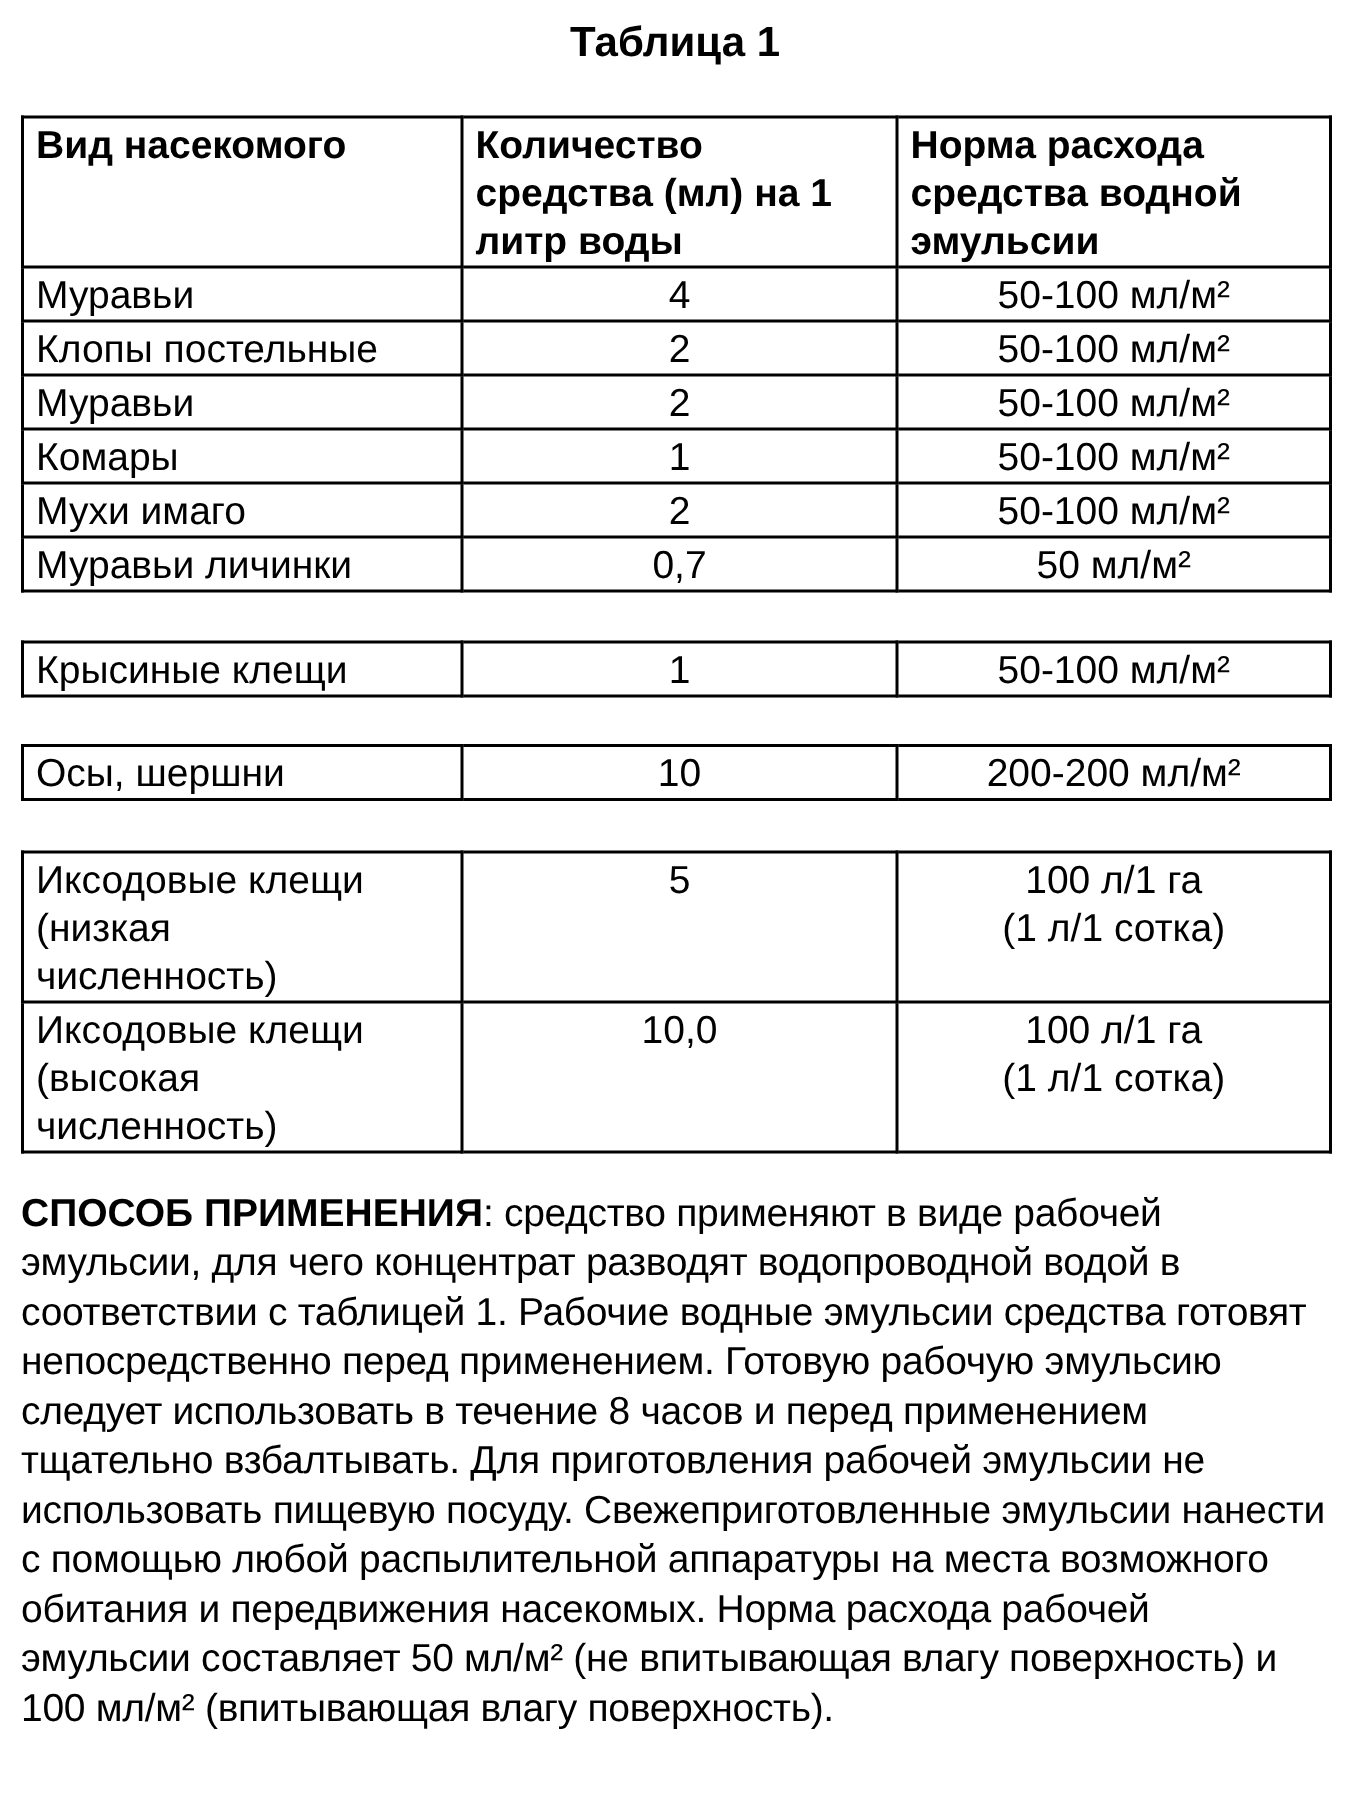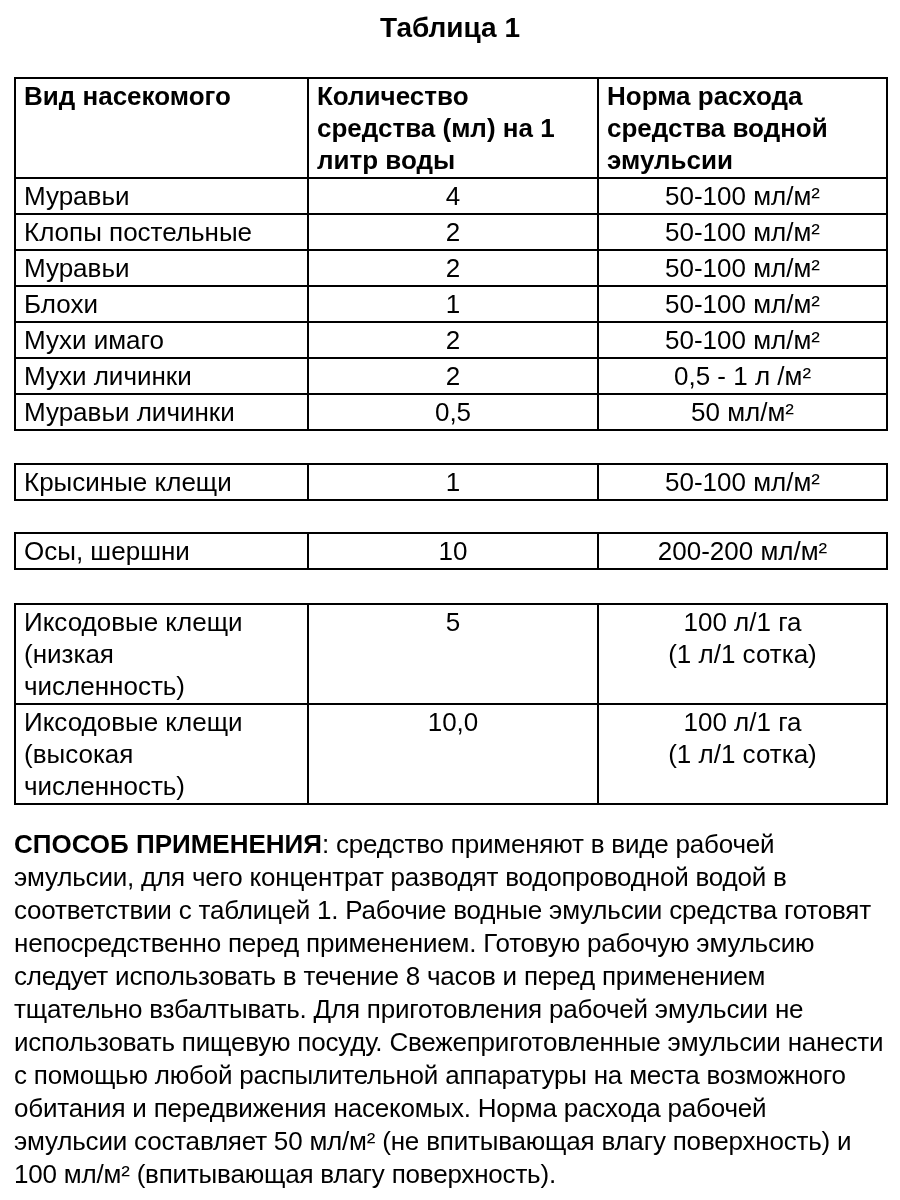--- a/index.html
+++ b/index.html
@@ -95,37 +95,32 @@
         <td class="insect">Клопы постельные</td>
         <td class="amount">2</td>
         <td class="rate">50-100 мл/м²</td>
       </tr>
       <tr>
         <td class="insect">Муравьи</td>
         <td class="amount">2</td>
         <td class="rate">50-100 мл/м²</td>
       </tr>
       <tr>
-        <td class="insect">Блохи</td>
+        <td class="insect">Комары</td>
         <td class="amount">1</td>
         <td class="rate">50-100 мл/м²</td>
       </tr>
       <tr>
         <td class="insect">Мухи имаго</td>
         <td class="amount">2</td>
         <td class="rate">50-100 мл/м²</td>
       </tr>
       <tr>
-        <td class="insect">Мухи личинки</td>
-        <td class="amount">2</td>
-        <td class="rate">0,5 - 1 л /м²</td>
-      </tr>
-      <tr>
         <td class="insect">Муравьи личинки</td>
-        <td class="amount">0,5</td>
+        <td class="amount">0,7</td>
         <td class="rate">50 мл/м²</td>
       </tr>
     </tbody>
   </table>
 
   <table class="data-table t-rat">
     <colgroup>
         <col class="c1">
         <col class="c2">
         <col class="c3">

